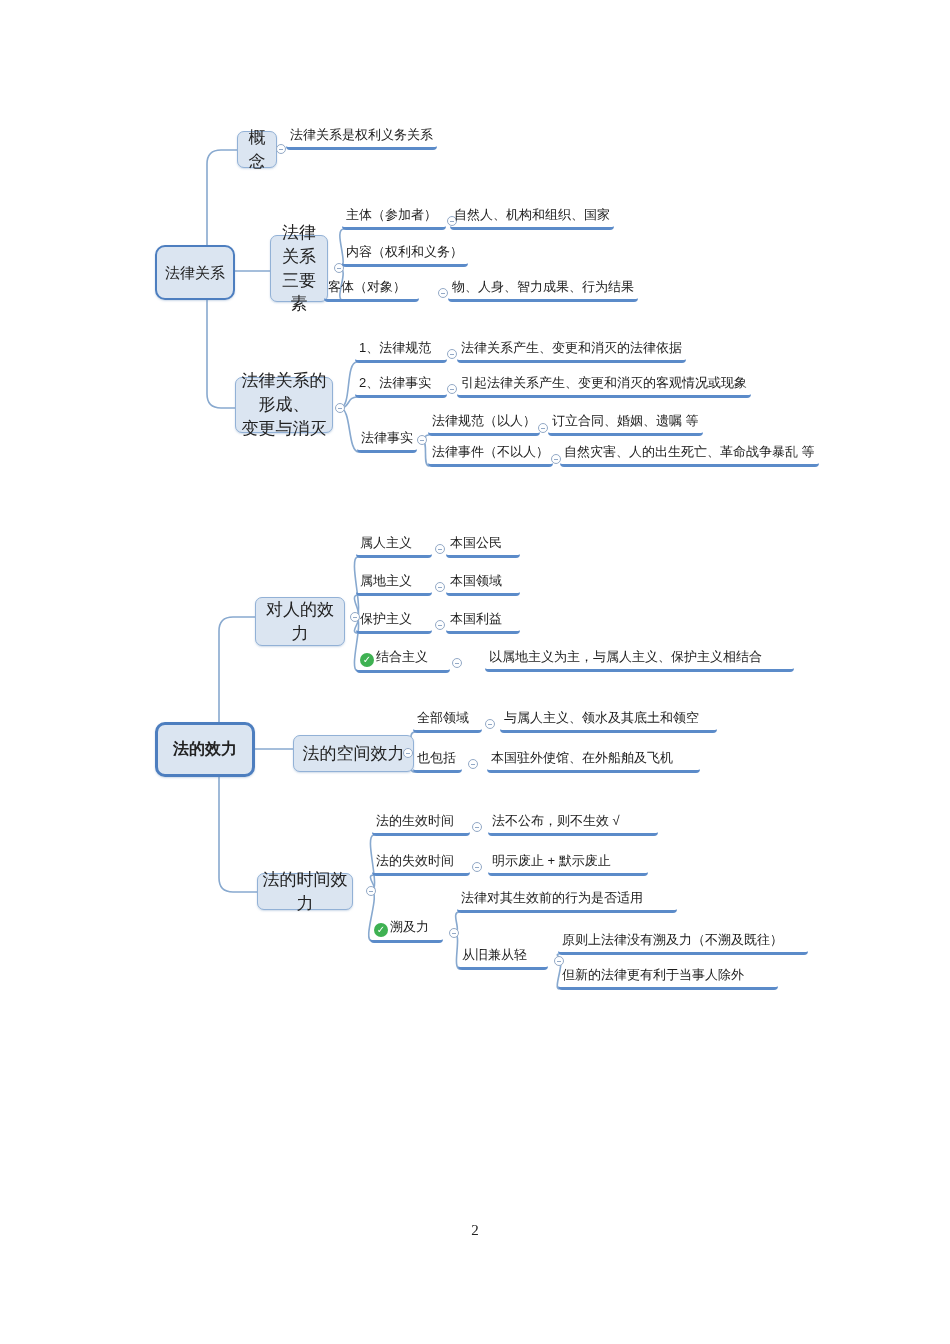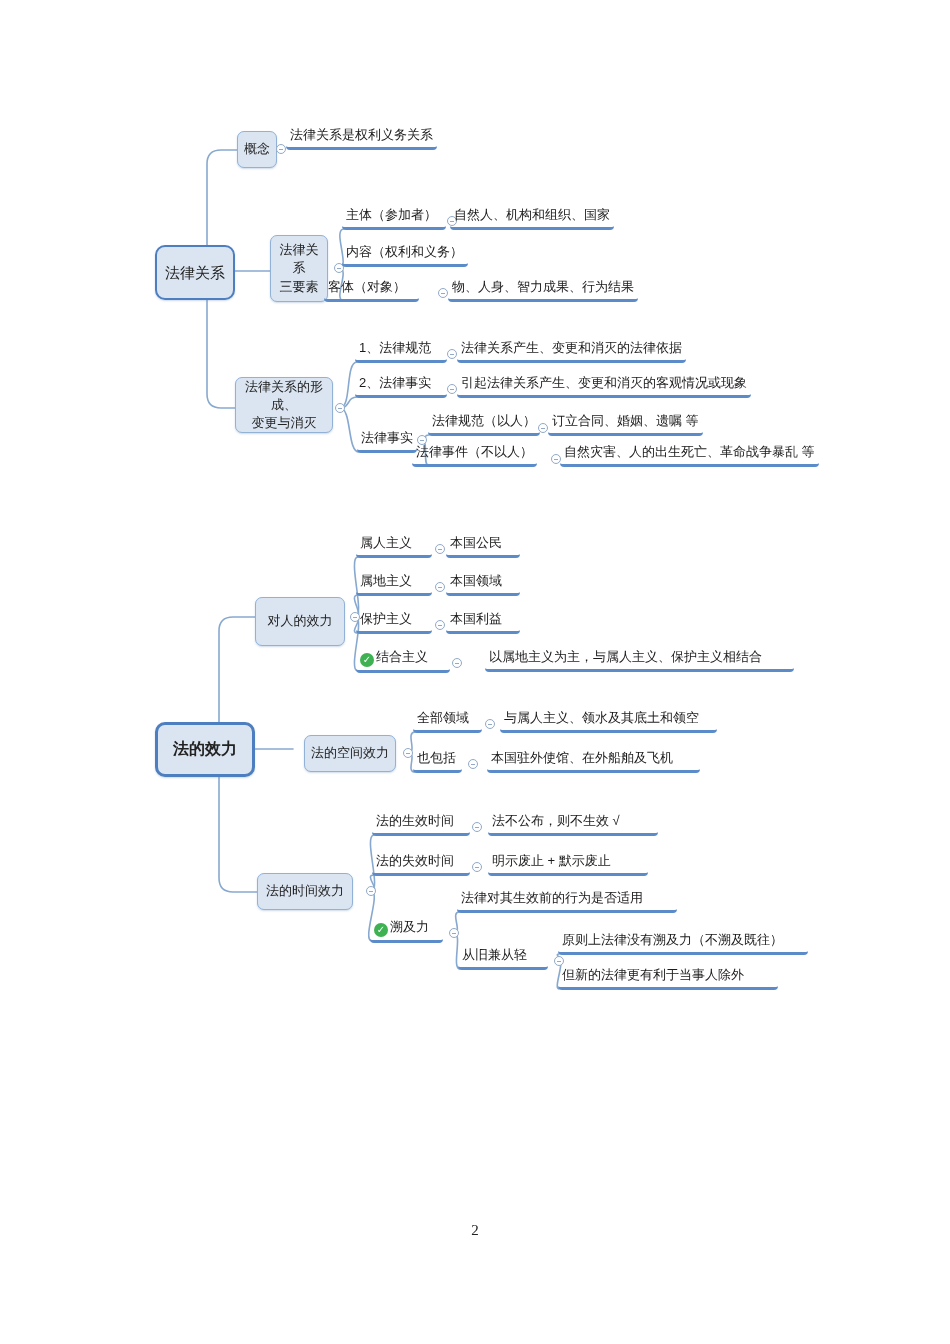--- a/index.html
+++ b/index.html
@@ -6,21 +6,21 @@
   .page{
     position:relative;width:950px;height:1344px;background:#ffffff;overflow:hidden;
     font-family:"Liberation Sans","DejaVu Sans",sans-serif;color:#1f1f1f;
   }
   .connectors{position:absolute;left:0;top:0;}
   .connectors path{fill:none;stroke:#88a9cf;stroke-width:1.6;stroke-linecap:round;}
   
   .box{
     position:absolute;background:#dbe5f1;border:1.6px solid #92b1d6;border-radius:7px;
     display:flex;align-items:center;justify-content:center;text-align:center;
-    font-size:13px;line-height:1.4;white-space:pre-line;color:#222;
+    font-size:17px;line-height:1.4;white-space:pre-line;color:#222;
     box-shadow:0 1px 2px rgba(110,145,190,.35);box-sizing:border-box;padding:2px 3px;
   }
   .box.root1{border:2.6px solid #4d7ebf;border-radius:10px;font-size:15px;}
   .box.root2{border:3px solid #4d7ebf;border-radius:10px;font-size:16px;font-weight:bold;}
   
   .t{
     position:absolute;white-space:nowrap;font-size:13px;line-height:19px;
     padding:0 4px 3px 4px;border-bottom:3px solid #5b8bc9;border-radius:0 0 4px 4px;
     color:#1b1b1b;
   }
@@ -112,21 +112,21 @@
     <span class="tg" style="left:447px;top:384px"></span>
     <div class="t" style="left:457px;top:373px;min-width:265px">引起法律关系产生、变更和消灭的客观情况或现象</div>
 
     <div class="t" style="left:357px;top:428px;min-width:50px">法律事实</div>
     <span class="tg" style="left:417px;top:435px"></span>
 
     <div class="t" style="left:428px;top:411px;min-width:101px">法律规范（以人）</div>
     <span class="tg" style="left:538px;top:423px"></span>
     <div class="t" style="left:548px;top:411px;min-width:144px">订立合同、婚姻、遗嘱 等</div>
 
-    <div class="t" style="left:412px;top:442px;min-width:114px">法律事件（不以人）</div>
+    <div class="t" style="left:428px;top:442px;min-width:114px">法律事件（不以人）</div>
     <span class="tg" style="left:551px;top:454px"></span>
     <div class="t" style="left:560px;top:442px;min-width:232px">自然灾害、人的出生死亡、革命战争暴乱 等</div>
   </div>
 
   <div>
     <div class="box root2" style="left:155px;top:722px;width:100px;height:55px">法的效力</div>
 
     <div class="box" style="left:255px;top:597px;width:90px;height:49px">对人的效力</div>
     <span class="tg" style="left:350px;top:612px"></span>
 
@@ -139,21 +139,21 @@
     <div class="t" style="left:446px;top:571px;min-width:66px">本国领域</div>
 
     <div class="t" style="left:356px;top:609px;min-width:68px">保护主义</div>
     <span class="tg" style="left:435px;top:620px"></span>
     <div class="t" style="left:446px;top:609px;min-width:66px">本国利益</div>
 
     <div class="t" style="left:356px;top:647px;min-width:86px"><span class="chk">✓</span><span>结合主义</span></div>
     <span class="tg" style="left:452px;top:658px"></span>
     <div class="t" style="left:485px;top:647px;min-width:301px">以属地主义为主，与属人主义、保护主义相结合</div>
 
-    <div class="box" style="left:304px;top:735px;width:92px;height:37px">法的空间效力</div>
+    <div class="box" style="left:293px;top:735px;width:121px;height:37px">法的空间效力</div>
     <span class="tg" style="left:403px;top:748px"></span>
 
     <div class="t" style="left:413px;top:708px;min-width:61px">全部领域</div>
     <span class="tg" style="left:485px;top:719px"></span>
     <div class="t" style="left:500px;top:708px;min-width:209px">与属人主义、领水及其底土和领空</div>
 
     <div class="t" style="left:413px;top:748px;min-width:41px">也包括</div>
     <span class="tg" style="left:468px;top:759px"></span>
     <div class="t" style="left:487px;top:748px;min-width:205px">本国驻外使馆、在外船舶及飞机</div>
 

